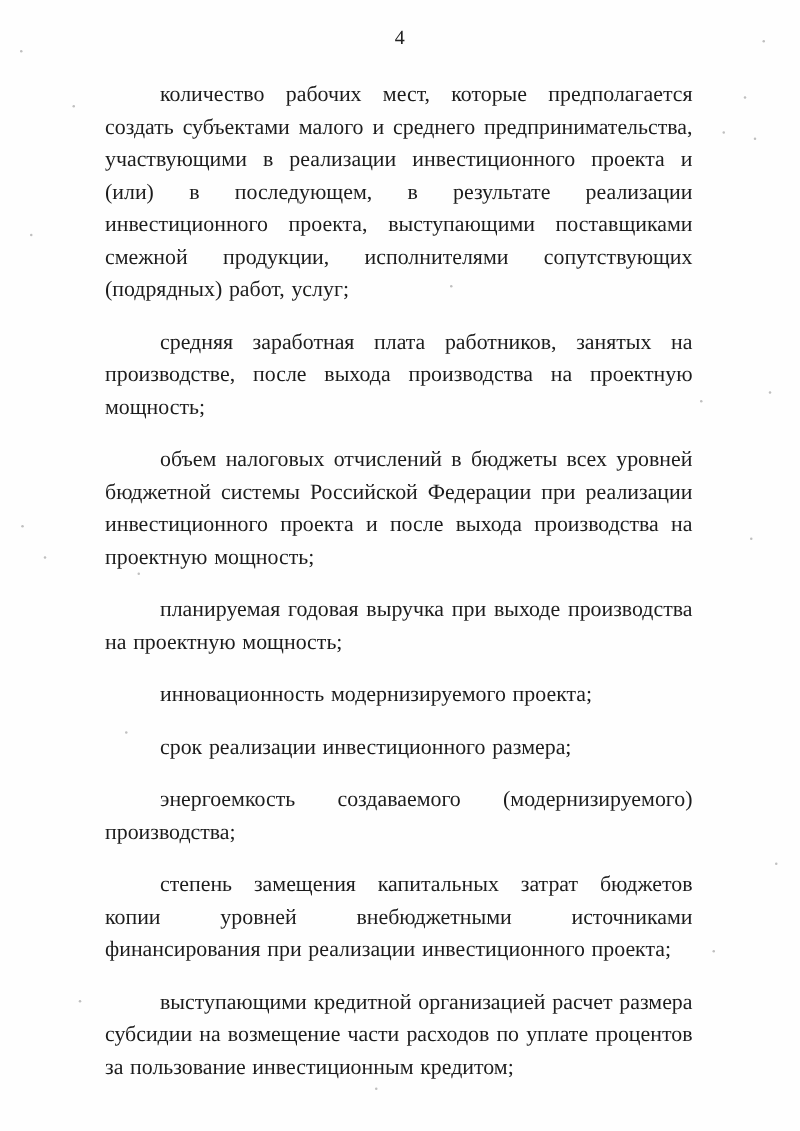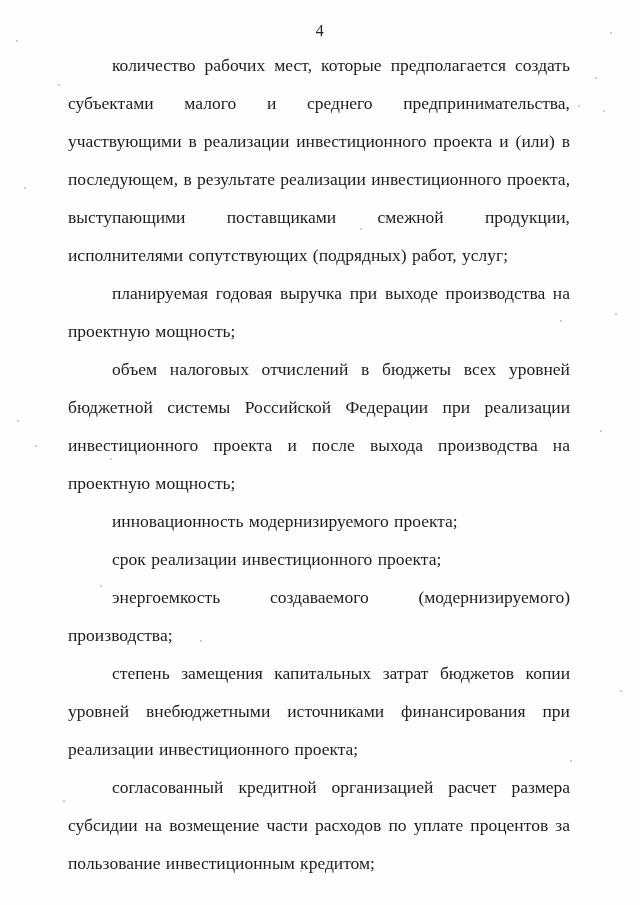--- a/index.html
+++ b/index.html
@@ -30,24 +30,24 @@
     letter-spacing: 0.5px;
     color: #222;
   }
   .doc-body {
     position: absolute;
     top: 46px;
     left: 68px;
     width: 502px;
   }
   .doc-body p {
-    margin: 0;
+    margin: 16px;
     padding: 0;
     font-size: 17.5px;
-    line-height: 38px;
+    line-height: 26px;
     text-align: justify;
     text-indent: 44px;
     text-justify: inter-word;
     word-spacing: 1px;
     color: #1c1c1c;
   }
   .speck {
     position: absolute;
     width: 2px;
     height: 2px;
@@ -57,27 +57,28 @@
   }
 </style>
 </head>
 <body>
 
 <div class="page">
   <div class="page-number">4</div>
 
   <div class="doc-body" id="doc-body">
       <p>количество рабочих мест, которые предполагается создать субъектами малого и среднего предпринимательства, участвующими в реализации инвестиционного проекта и (или) в последующем, в результате реализации инвестиционного проекта, выступающими поставщиками смежной продукции, исполнителями сопутствующих (подрядных) работ, услуг;</p>
+      <p>средняя заработная плата работников, занятых на производстве, после выхода производства на проектную мощность;</p>
+      <p>объем налоговых отчислений в бюджеты всех уровней бюджетной системы Российской Федерации при реализации инвестиционного проекта и после выхода производства на проектную мощность;</p>
       <p>планируемая годовая выручка при выходе производства на проектную мощность;</p>
-      <p>объем налоговых отчислений в бюджеты всех уровней бюджетной системы Российской Федерации при реализации инвестиционного проекта и после выхода производства на проектную мощность;</p>
       <p>инновационность модернизируемого проекта;</p>
-      <p>срок реализации инвестиционного проекта;</p>
+      <p>срок реализации инвестиционного размера;</p>
       <p>энергоемкость создаваемого (модернизируемого) производства;</p>
       <p>степень замещения капитальных затрат бюджетов копии уровней внебюджетными источниками финансирования при реализации инвестиционного проекта;</p>
-      <p>согласованный кредитной организацией расчет размера субсидии на возмещение части расходов по уплате процентов за пользование инвестиционным кредитом;</p>
+      <p>выступающими кредитной организацией расчет размера субсидии на возмещение части расходов по уплате процентов за пользование инвестиционным кредитом;</p>
     </div>
 <div class="speck" style="left: 16px; top: 40px;"></div>
     <div class="speck" style="left: 58px; top: 84px;"></div>
     <div class="speck" style="left: 24px; top: 187px;"></div>
     <div class="speck" style="left: 35px; top: 445px;"></div>
     <div class="speck" style="left: 17px; top: 420px;"></div>
     <div class="speck" style="left: 110px; top: 458px;"></div>
     <div class="speck" style="left: 63px; top: 800px;"></div>
     <div class="speck" style="left: 100px; top: 585px;"></div>
     <div class="speck" style="left: 595px; top: 77px;"></div>

